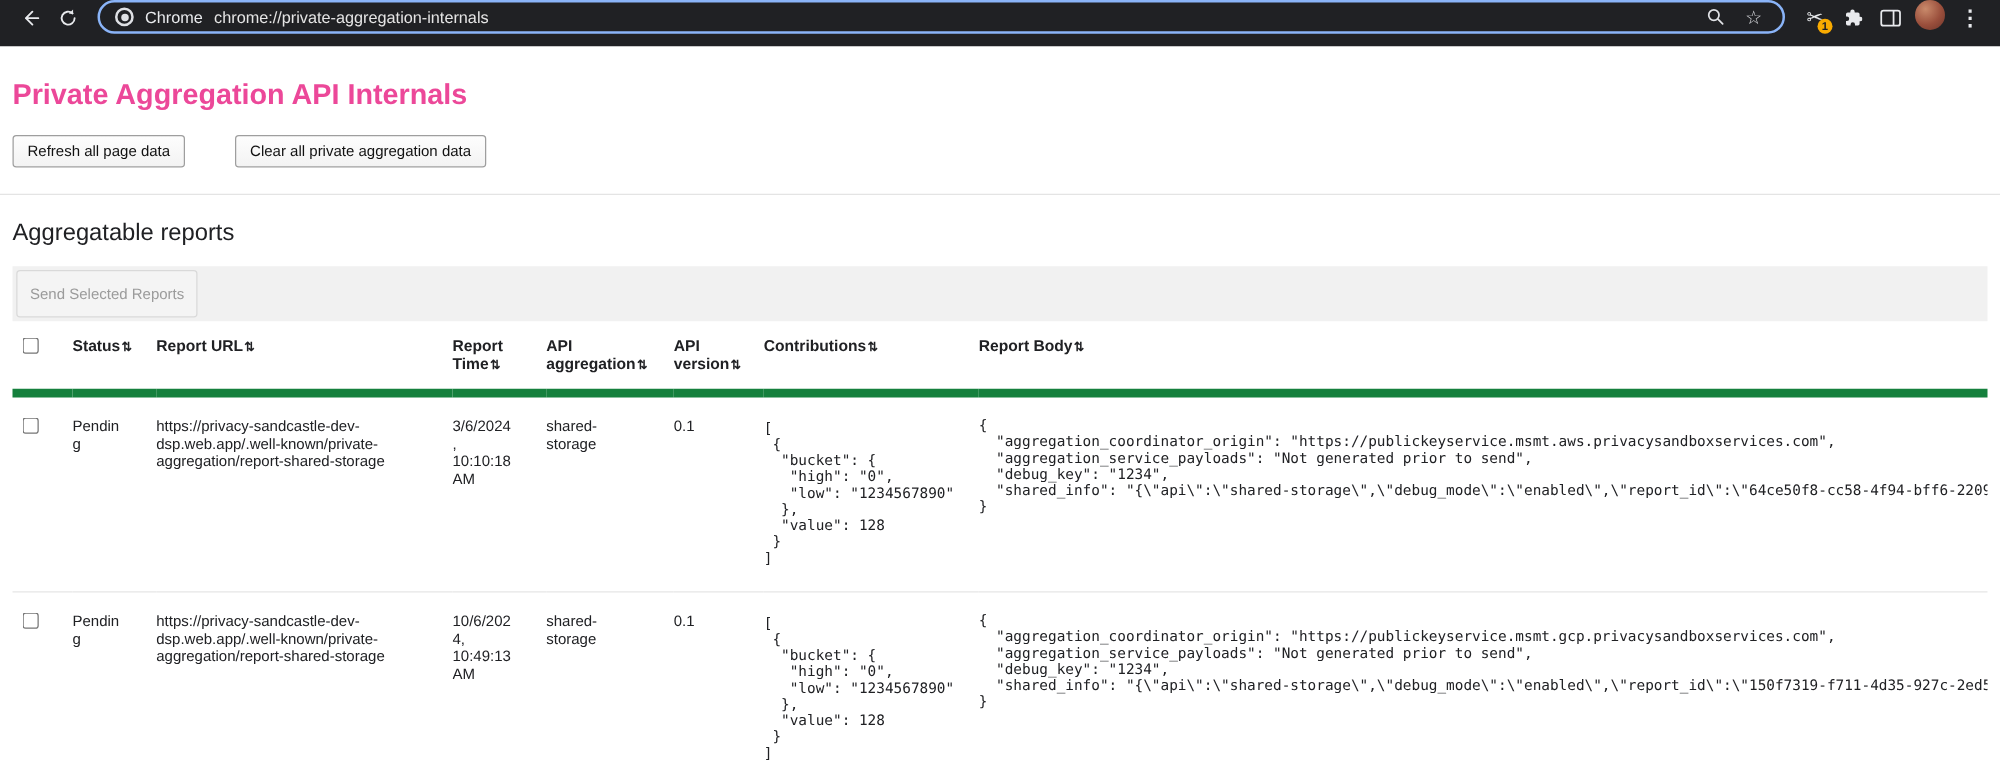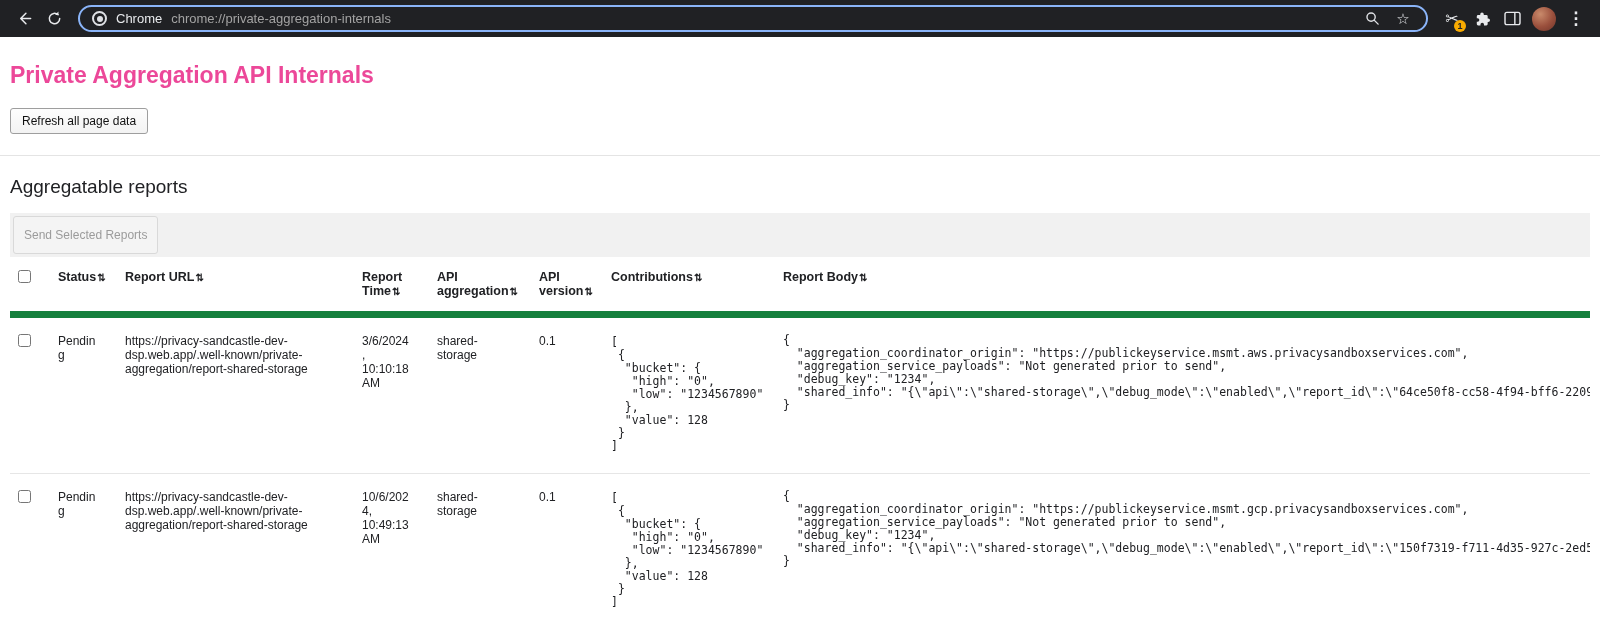--- a/index.html
+++ b/index.html
@@ -9,22 +9,21 @@
     font-family: "Liberation Sans", sans-serif;
     color: #202124;
     overflow: hidden;
   }
 
   
   .toolbar {
     height: 37px;
     background: #202124;
     display: flex;
-    align-items: center;
-    padding: 12px 10px;
+    padding: 0 10px;
     gap: 2px;
   }
   .tb-icon {
     color: #e8eaed;
     width: 28px;
     height: 28px;
     display: flex;
     align-items: center;
     justify-content: center;
     font-size: 16px;
@@ -57,21 +56,21 @@
   }
   .chrome-logo::after {
     content: "";
     position: absolute;
     left: 2.5px; top: 2.5px;
     width: 6px; height: 6px;
     border-radius: 50%;
     background: #dfe1e5;
   }
   .site-label { color: #e8eaed; font-size: 13px; flex: 0 0 auto; }
-  .omni-url { color: #a3a3a3; font-size: 13px; white-space: nowrap; }
+  .omni-url { color: #e5e5e5; font-size: 13px; white-space: nowrap; }
   .omni-spacer { flex: 1; }
   .omni-icon {
     width: 22px; height: 22px;
     display: flex; align-items: center; justify-content: center;
     color: #dfe1e5; font-size: 15px; cursor: pointer; flex: 0 0 auto;
   }
   .ext-badge {
     position: absolute;
     bottom: 1px; right: 0px;
     min-width: 12px; height: 12px;
@@ -205,20 +204,21 @@
   </div>
   <div class="avatar"></div>
   <div class="tb-icon menu-dots">⋮</div>
 </div>
 
 <div class="page">
   <h1 class="page-title">Private Aggregation API Internals</h1>
 
   <div class="btn-row">
     <button class="std-btn">Refresh all page data</button>
+    <button class="std-btn">Clear all private aggregation data</button>
   </div>
 
   <hr class="divider">
 
   <h2 class="section-title">Aggregatable reports</h2>
 
   <div class="table-toolbar">
     <button class="send-btn" disabled="">Send Selected Reports</button>
   </div>
 

